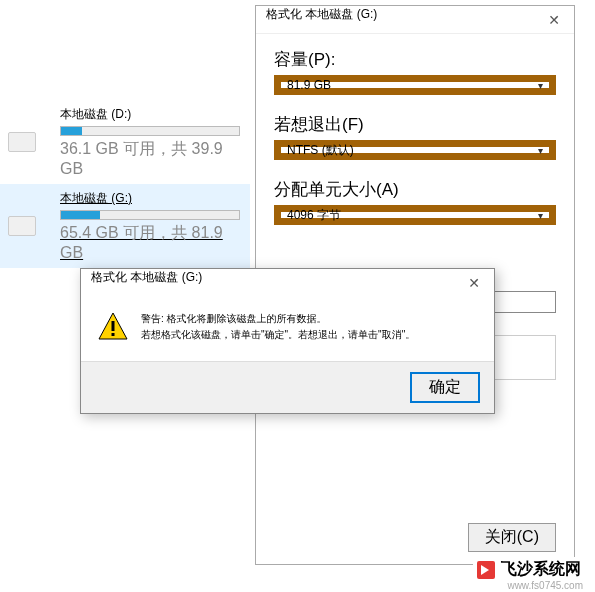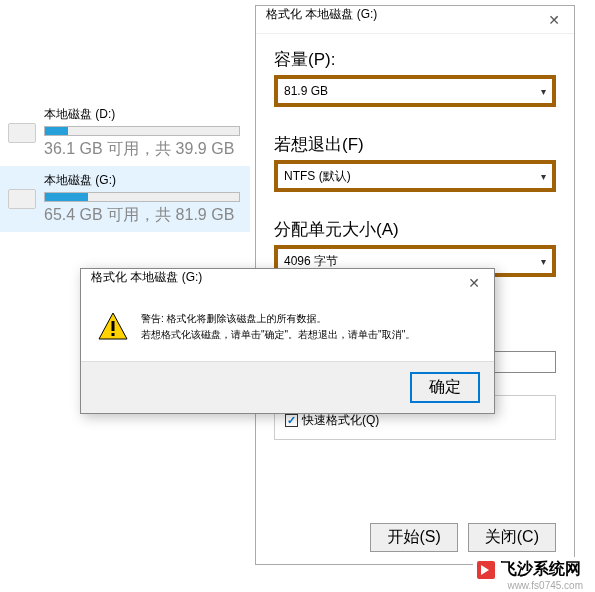--- a/index.html
+++ b/index.html
@@ -16,24 +16,25 @@
     .disk-list {
       position: absolute;
       left: 0;
       top: 100px;
       width: 250px;
     }
     .disk-item {
       padding: 6px 10px 6px 8px;
       display: flex;
       align-items: center;
-      gap: 8px;
+      gap: 24px;
     }
     .disk-item.selected {
       background: #e5f3ff;
+      text-decoration: underline;
     }
     .disk-icon {
       width: 28px;
       height: 20px;
       background: #f0f0f0;
       border: 1px solid #ccc;
       border-radius: 2px;
       position: relative;
     }
     .disk-icon::after {
@@ -84,29 +85,29 @@
       display: flex;
       align-items: center;
       justify-content: center;
       font-size: 14px;
       color: #555;
     }
     .dialog-body { padding: 14px 18px; }
     .field-label { font-size: 17px; margin-bottom: 4px; margin-top: 0;}
     .select {
       width: 100%;
-      height: 32px;
-      border: 4px solid #a16207;
+      height: 20px;
+      border: 7px solid #a16207;
       background: #fff;
       display: flex;
       align-items: center;
       justify-content: space-between;
       padding: 0 6px;
       font-size: 12px;
-      margin-bottom: 26px;
+      margin-bottom: 18px;
     }
     .chev { font-size: 10px; color: #333; }
     .text-input {
       width: 100%;
       height: 22px;
       border: 1px solid #888;
       padding: 0 4px;
       font-size: 12px;
       margin-bottom: 12px;
     }
@@ -270,21 +271,20 @@
     <input class="text-input" value="" style="">
 
     <div class="groupbox">
       <div class="checkbox-row">
         <div class="checkbox">✓</div>
         <span>快速格式化(Q)</span>
       </div>
     </div>
   </div>
   <div class="dialog-footer">
-    <div class="btn">开始(S)</div>
     <div class="btn">关闭(C)</div>
   </div>
 </div>
 
 <div class="msgbox">
   <div class="titlebar">
     <span>格式化 本地磁盘 (G:)</span>
     <div class="close-btn">
       <span>✕</span>
     </div>

